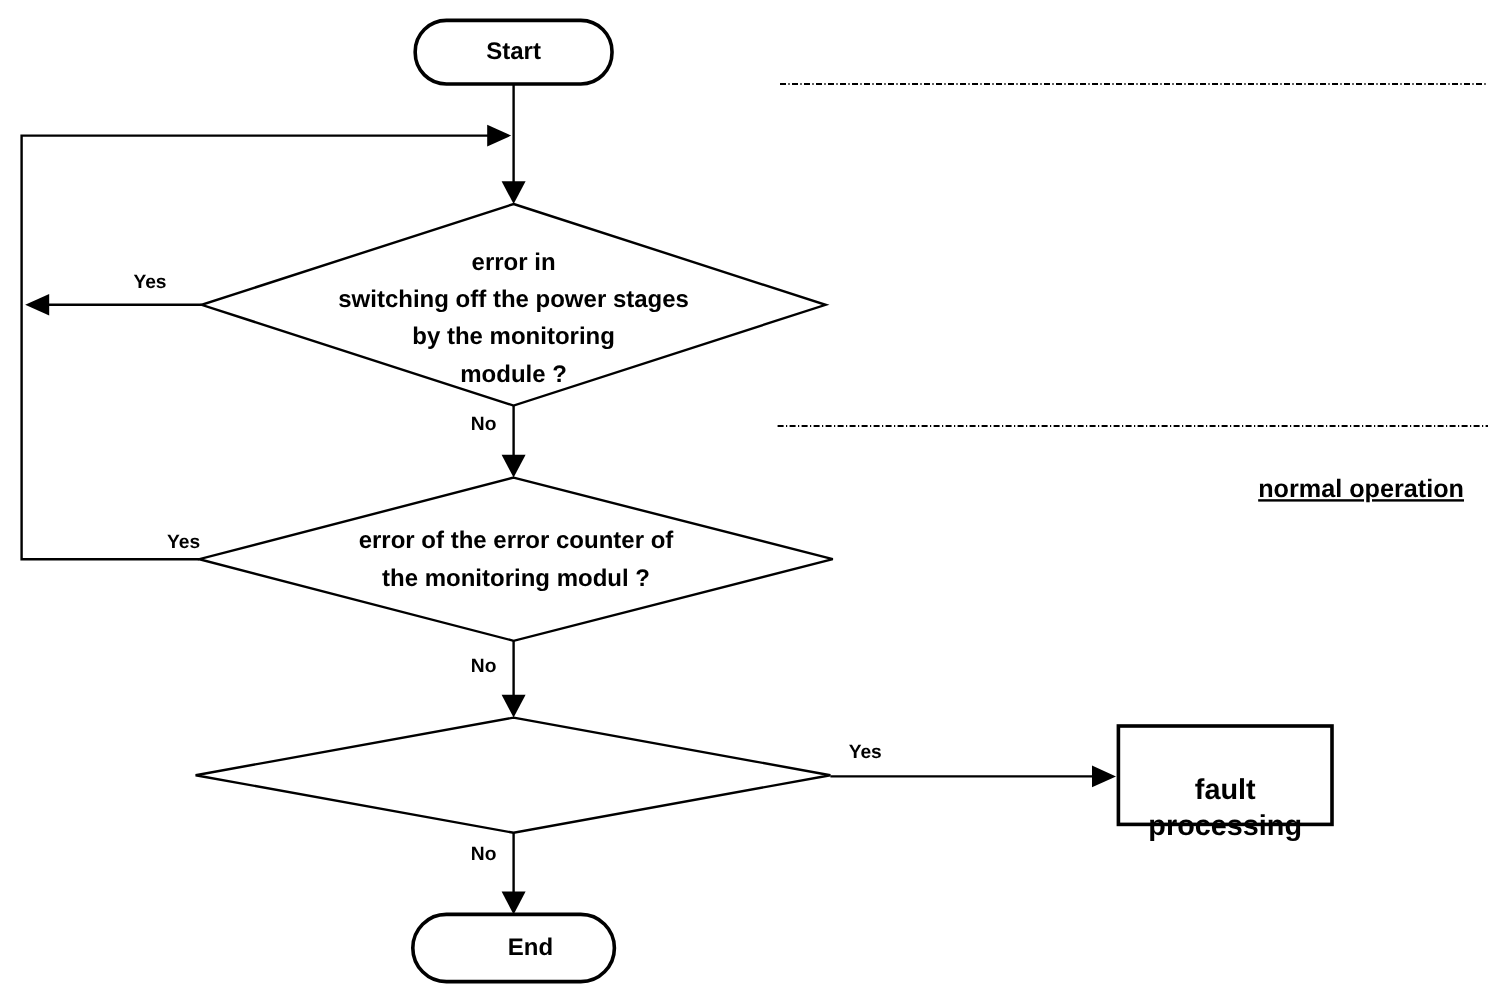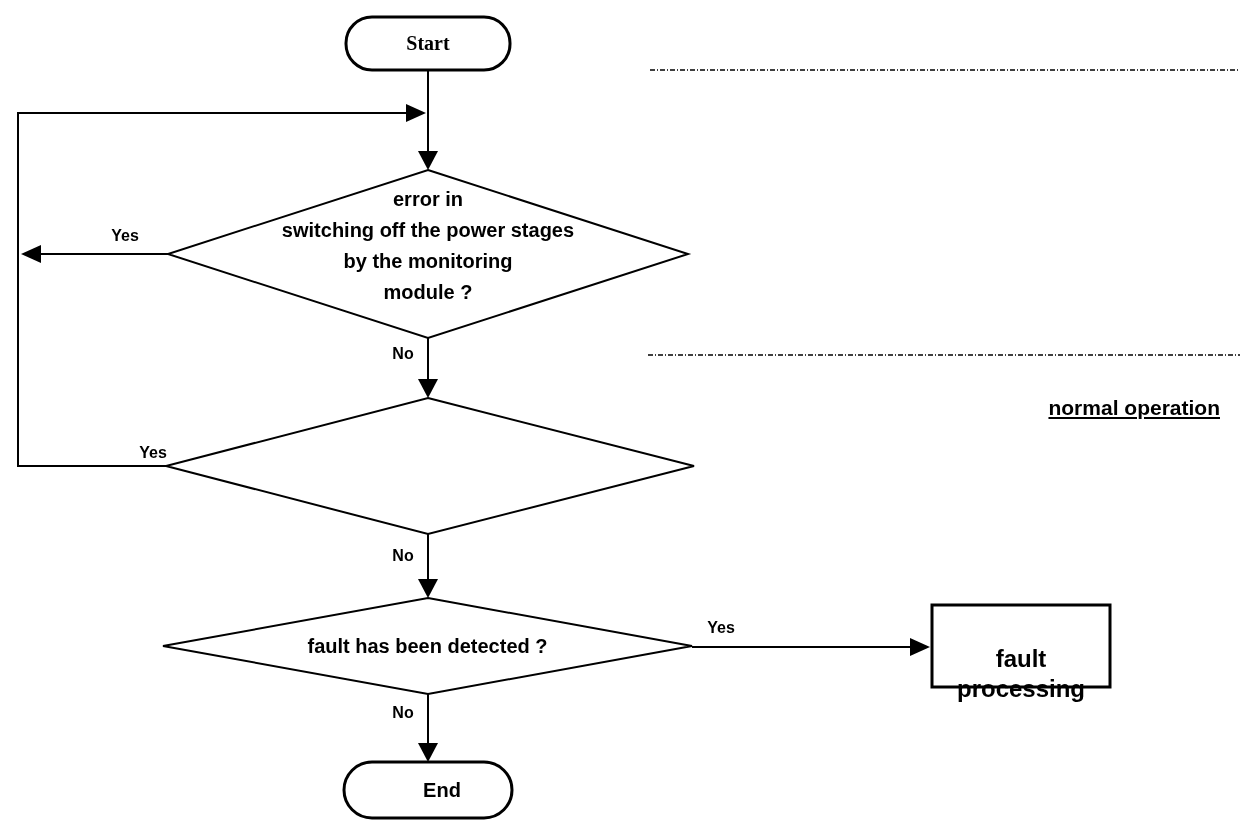--- a/index.html
+++ b/index.html
@@ -77,29 +77,30 @@
     <g fill="#ffffff" stroke="#000000">
       <rect x="346" y="17" width="164" height="53" rx="26" ry="26" stroke-width="3"></rect>
       <polygon points="428,170 688,254 428,338 168,254" stroke-width="2"></polygon>
       <polygon points="428,398 694,466 428,534 166,466" stroke-width="2"></polygon>
       <polygon points="428,598 692,646 428,694 163,646" stroke-width="2"></polygon>
       <rect x="932" y="605" width="178" height="82" stroke-width="3"></rect>
       <rect x="344" y="762" width="168" height="56" rx="28" ry="28" stroke-width="3"></rect>
     </g>
   </svg>
 
-  <div class="lbl node-text" style="left:346px; top:17px; width:164px; height:53px;font-family:Liberation Serif, serif;">Start</div>
+  <div class="lbl node-text" style="left:346px; top:17px; width:164px; height:53px;">Start</div>
 
-  <div class="lbl d1-text" style="left:168px; top:160px; width:520px; height:172px;">error in
+  <div class="lbl d1-text" style="left:168px; top:180px; width:520px; height:172px;">error in
 switching off the power stages
 by the monitoring
 module ?</div>
 
+  <div class="lbl d2-text" style="left:166px; top:398px; width:528px; height:138px;">error of the error counter of
+the monitoring modul ?</div>
 
-  <div class="lbl d3-text" style="left:163px; top:598px; width:529px; height:96px;">fault has been detected ?</div>
 
   <div class="lbl box-text" style="left:932px; top:605px; width:178px; height:82px;">fault
 processing</div>
 
   <div class="lbl node-text" style="left:344px; top:762px; width:196px; height:56px;border-radius:25px;">End</div>
 
   <div class="lbl edge-text" style="left:96px; top:224px; width:58px; height:24px;">Yes</div>
 
   <div class="lbl edge-text" style="left:382px; top:342px; width:42px; height:24px;">No</div>
 

